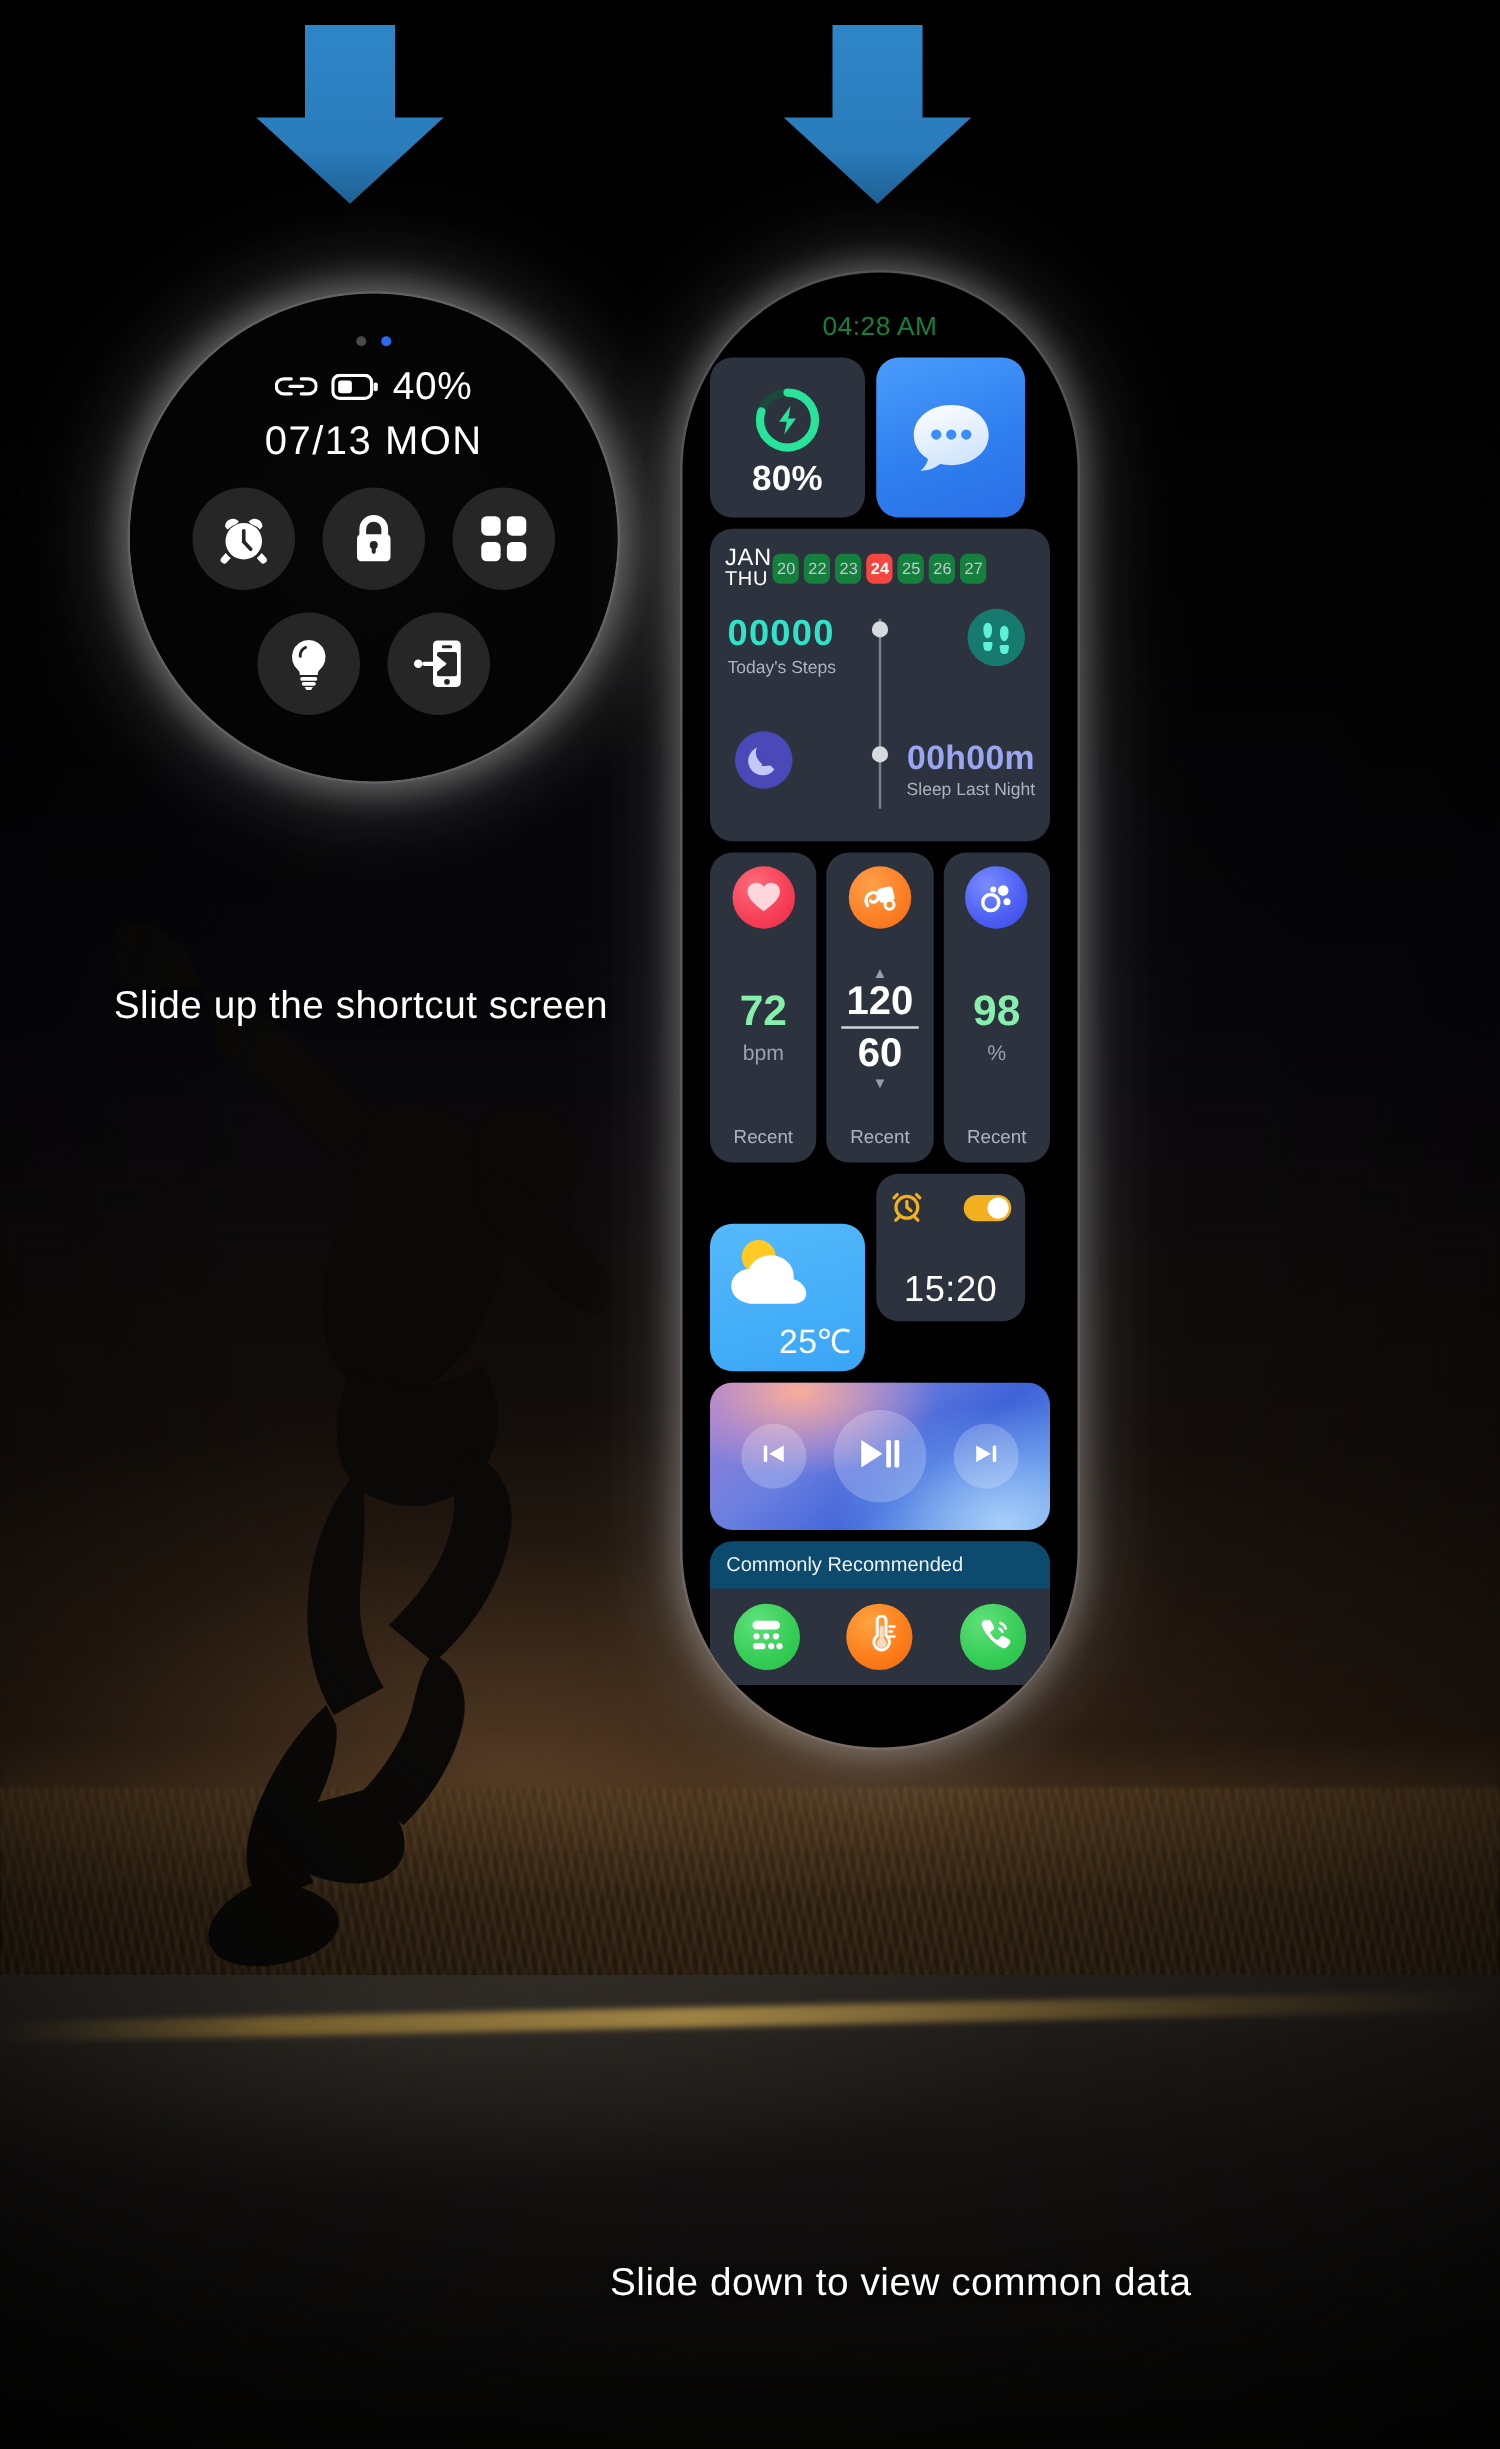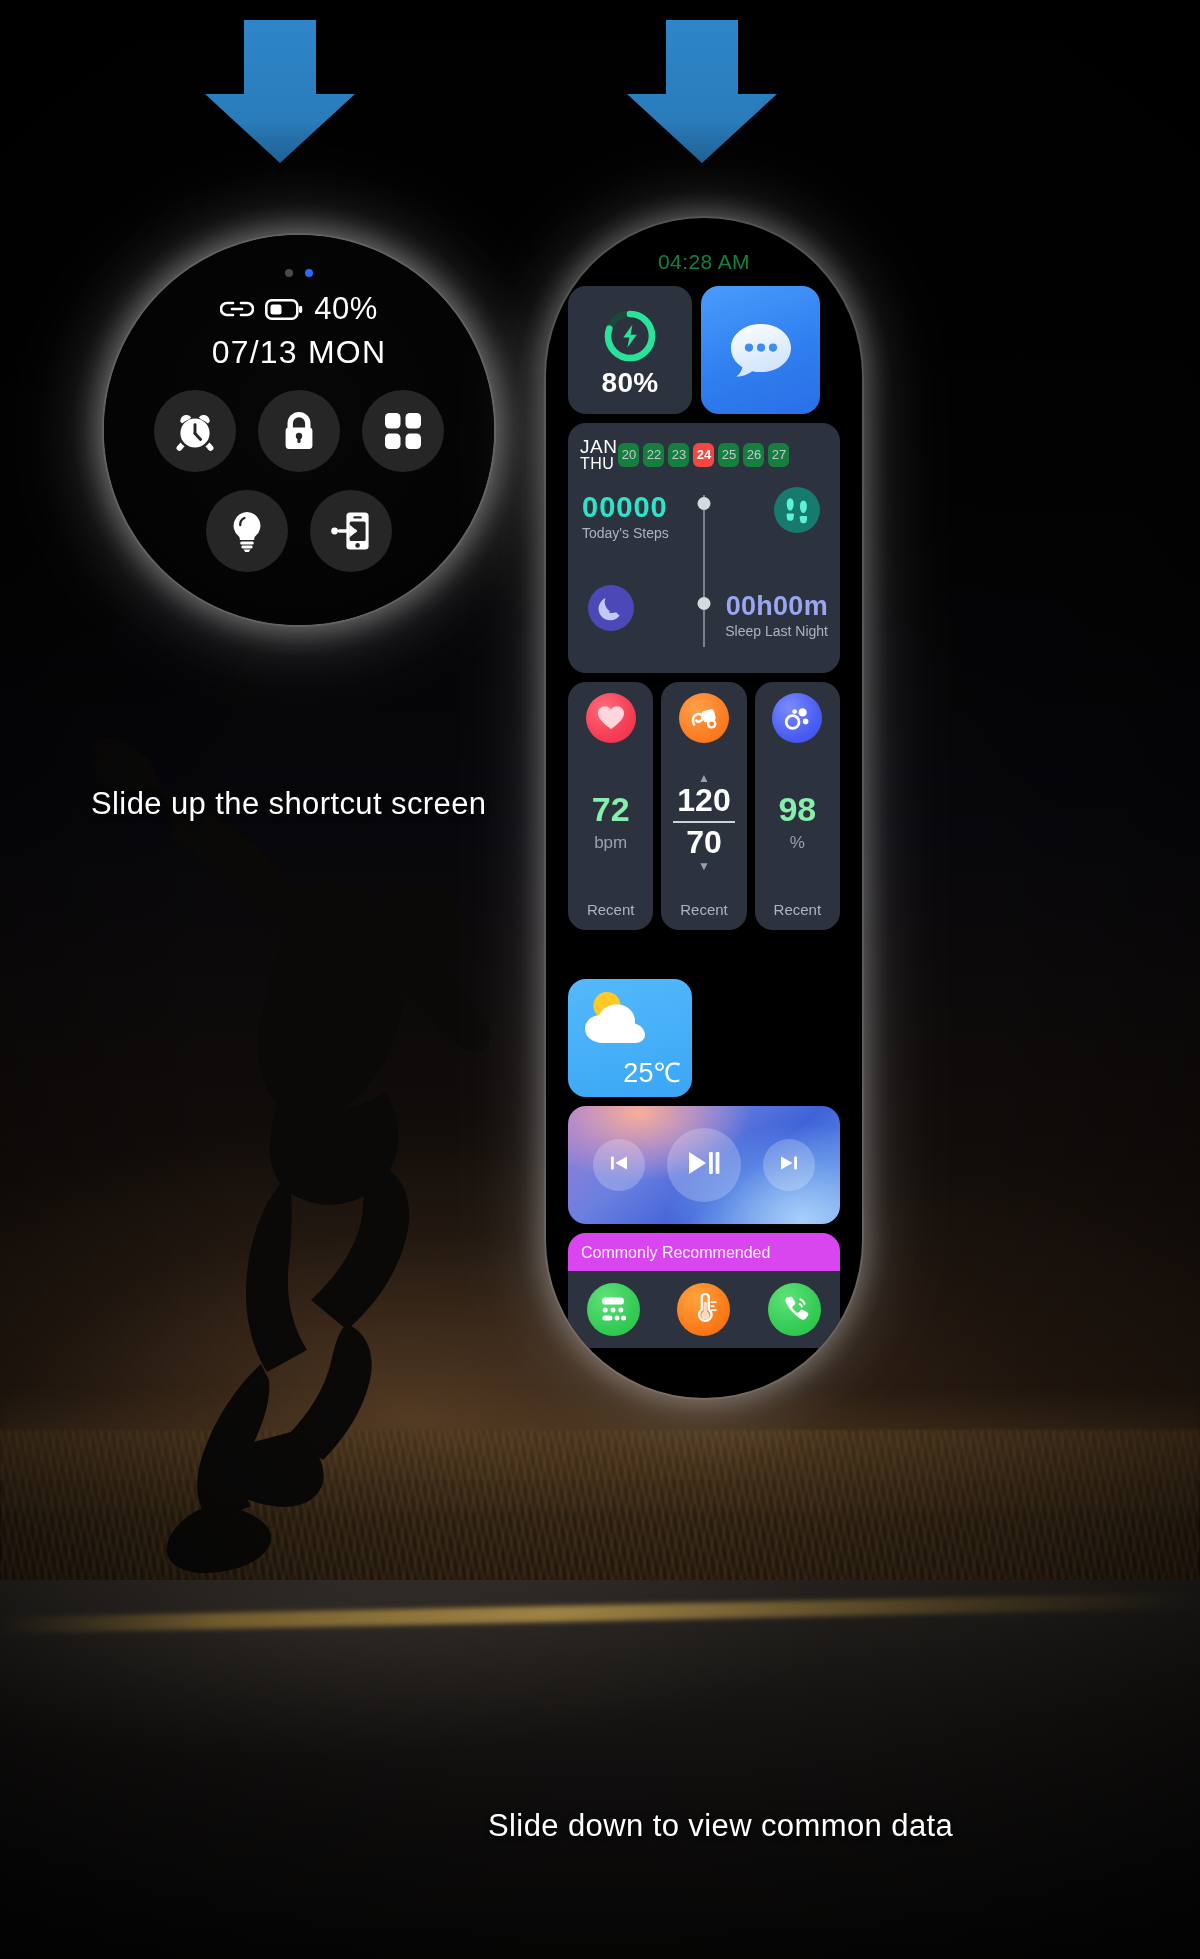--- a/index.html
+++ b/index.html
@@ -230,21 +230,21 @@
       radial-gradient(ellipse 170px 120px at 86% 96%, rgba(170,210,250,0.95) 0%, rgba(120,170,240,0.5) 50%, rgba(0,0,0,0) 80%),
       linear-gradient(140deg, #9f7fd4 0%, #6b7fe0 35%, #3f63d8 62%, #6ea3ec 100%);
     display:flex; align-items:center; justify-content:space-around; padding:0 14px;
   }
   .m-btn { border-radius:50%; background:rgba(255,255,255,0.22); display:flex; align-items:center; justify-content:center; }
   .m-btn.small { width:52px; height:52px; }
   .m-btn.big { width:74px; height:74px; }
 
   
   .card-rec { border-radius:18px; background:#2d333e; overflow:hidden; padding-bottom:12px; }
-  .rec-title { color:#eef1f5; font-size:16px; padding:11px 13px 9px 13px; background:#d946ef; }
+  .rec-title { color:#eef1f5; font-size:16px; padding:11px 13px 9px 13px; background:#0c4a6e; }
   .rec-apps { display:flex; justify-content:space-around; align-items:center; padding-top:12px; }
   .rec-app { width:53px; height:53px; border-radius:50%; display:flex; align-items:center; justify-content:center; }
   .rec-app.calc { background: radial-gradient(circle at 35% 28%, #5fe27a 0%, #35cc55 60%, #26c048 100%); }
   .rec-app.temp { background: radial-gradient(circle at 35% 28%, #ffa33f 0%, #fb7c19 60%, #f2670d 100%); }
   .rec-app.call { background: radial-gradient(circle at 35% 28%, #5fe27a 0%, #35cc55 60%, #26c048 100%); }
 </style>
 </head>
 <body>
 
 <div class="stage">
@@ -541,21 +541,21 @@
               </g>
               <rect x="13.4" y="6" width="12.6" height="11.4" rx="2.6" fill="#fff" transform="rotate(-14 19.7 11.7)"></rect>
               <circle cx="22.6" cy="19.8" r="3.6" fill="none" stroke="#fff" stroke-width="2.4"></circle>
             </svg>
           </div>
           <div class="h-mid">
             <div class="bp-stack">
               <div class="bp-caret">▲</div>
               <div class="bp-hi">120</div>
               <div class="bp-rule"></div>
-              <div class="bp-lo">70</div>
+              <div class="bp-lo">60</div>
               <div class="bp-caret">▼</div>
             </div>
           </div>
           <div class="h-foot">Recent</div>
         </div>
 
         <div class="card-health">
           <div class="h-ico ox">
             <svg width="28" height="26" viewBox="0 0 28 26" xmlns="http://www.w3.org/2000/svg">
               <circle cx="9.6" cy="17" r="6.4" fill="none" stroke="#fff" stroke-width="2.8"></circle>
@@ -577,20 +577,38 @@
         <div class="card-weather">
           <span class="weather-ico">
             <svg width="74" height="60" viewBox="0 0 74 60" xmlns="http://www.w3.org/2000/svg">
               <circle cx="28" cy="18.6" r="13.6" fill="#ffc926"></circle>
               <path d="M24 56 C13.4 56 6 49.6 6 41.8 C6 34.6 12 28.6 20 28.2 C23.2 21.4 30 17.2 37.6 17.2 C47.8 17.2 56 24.6 56 34 C56 34.8 55.9 35.6 55.8 36.4 C61.6 37.8 66 42.6 66 48 C66 52.6 61.6 56 55.6 56 Z" fill="#ffffff"></path>
             </svg>
           </span>
           <div class="weather-temp">25℃</div>
         </div>
 
+        <div class="card-alarm">
+          <div class="alarm-top">
+            <span>
+              <svg width="27" height="28" viewBox="0 0 44 44" xmlns="http://www.w3.org/2000/svg">
+                <g fill="none" stroke="#f2b01e" stroke-width="4.2" stroke-linecap="round">
+                  <circle cx="22" cy="25" r="14.2"></circle>
+                  <path d="M9.4 8.4 L5.2 12.6"></path>
+                  <path d="M34.6 8.4 L38.8 12.6"></path>
+                  <path d="M22 17.4 V25 L27.4 29.4"></path>
+                  <path d="M11.4 38 L7.6 41.8"></path>
+                  <path d="M32.6 38 L36.4 41.8"></path>
+                </g>
+              </svg>
+            </span>
+            <span class="alarm-toggle"></span>
+          </div>
+          <div class="alarm-time">15:20</div>
+        </div>
       </div>
 
       <div class="card-media">
         <div class="m-btn small">
           <span>
             <svg width="22" height="22" viewBox="0 0 22 22" xmlns="http://www.w3.org/2000/svg">
               <g fill="#fff">
                 <rect x="3" y="4.4" width="2.8" height="13.2" rx="1"></rect>
                 <path d="M19 4.4 V17.6 L7.4 11 Z"></path>
               </g>

